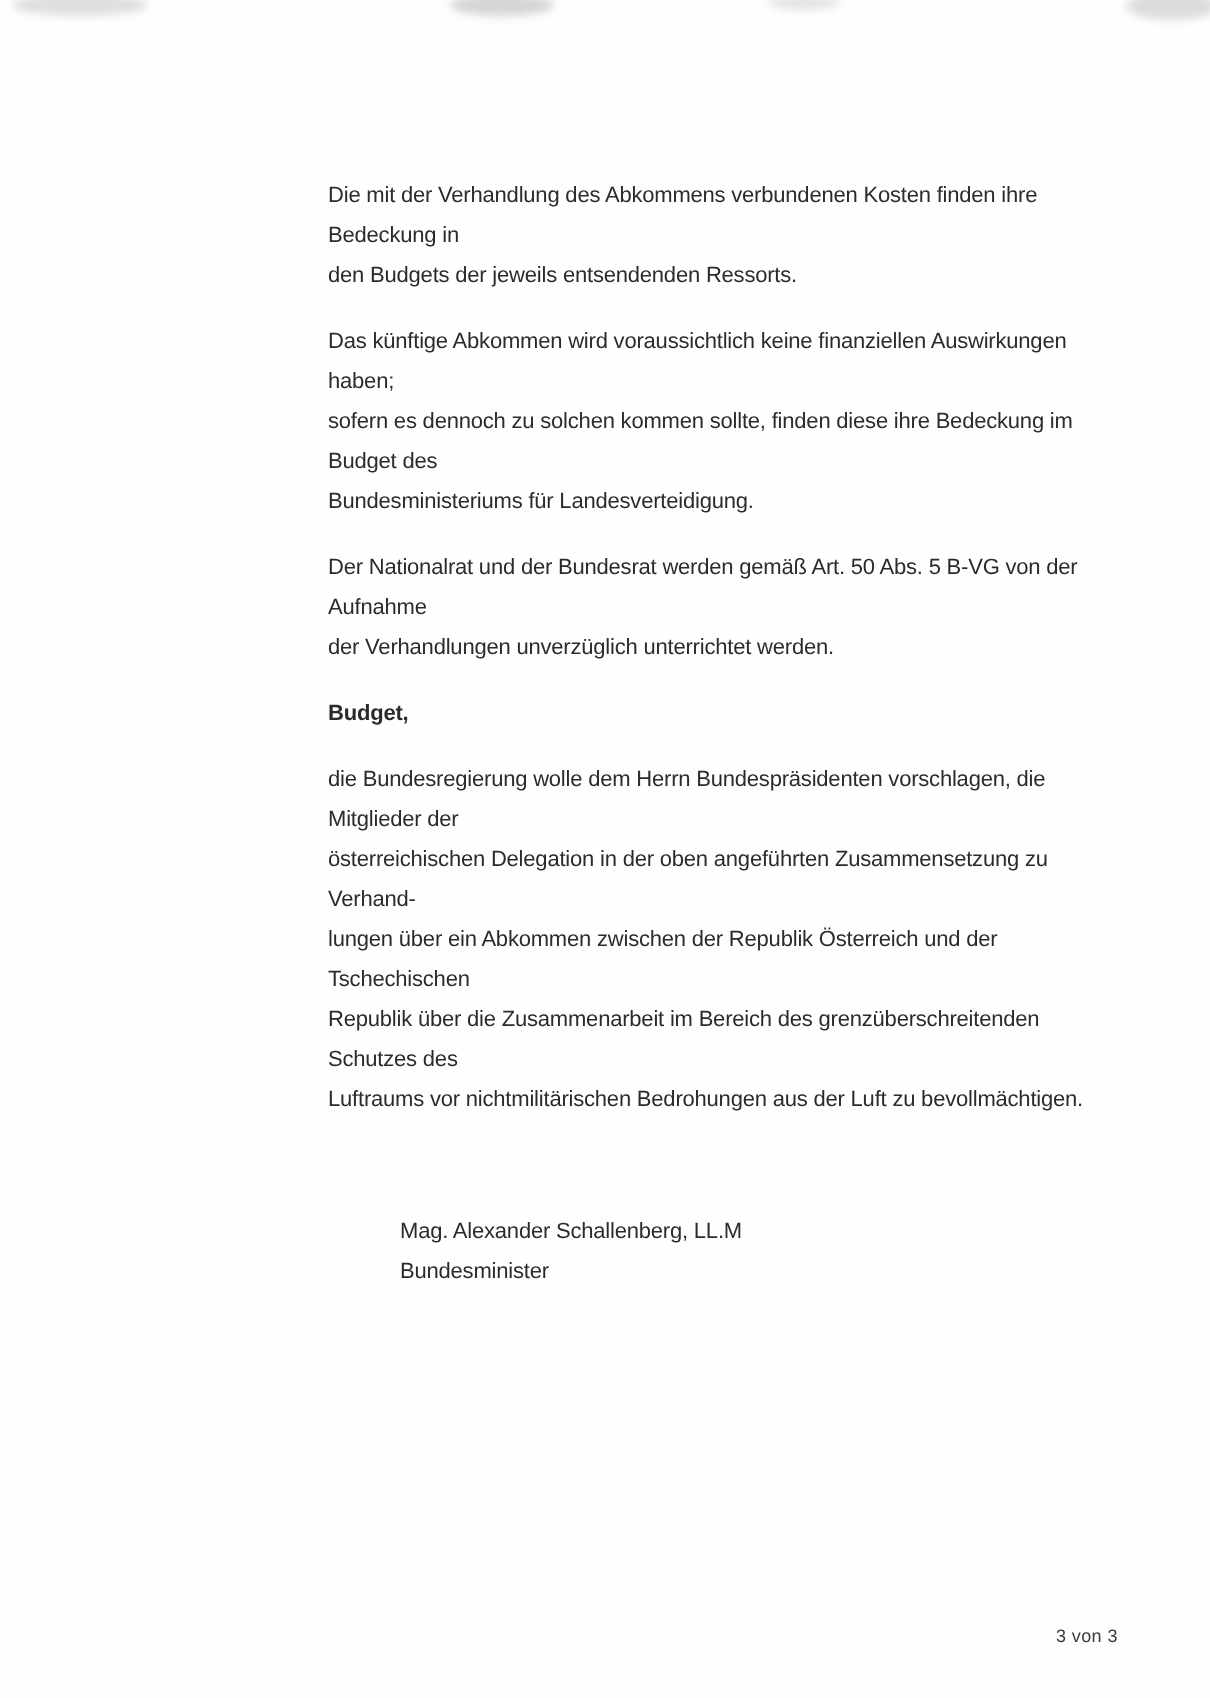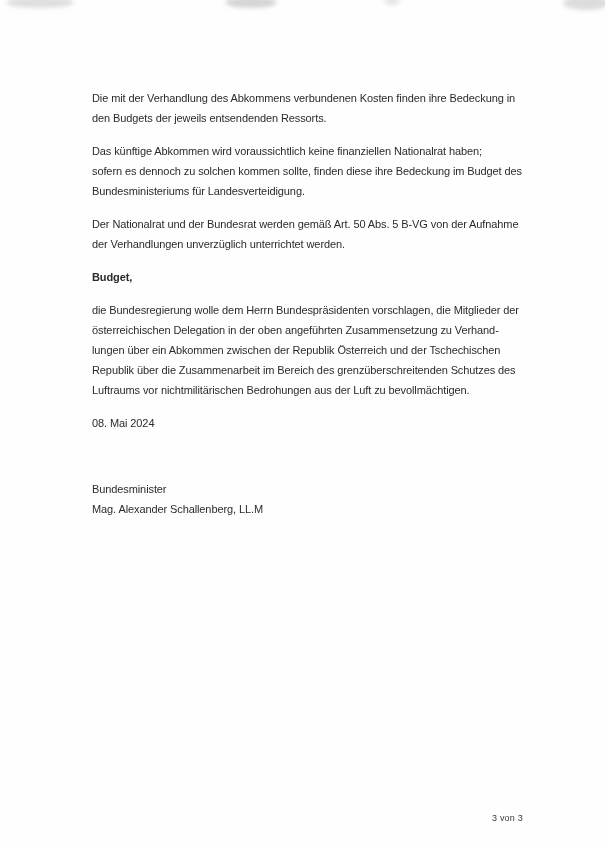--- a/index.html
+++ b/index.html
@@ -1,15 +1,15 @@
 <!DOCTYPE html>
 <html><head>
 <meta charset="utf-8">
 <style>
-  * { box-sizing: border-box; }
+  * { box-sizing: border-box; padding-left: 36px; }
   html, body { margin: 0; padding: 0; }
   body {
     width: 605px;
     height: 849px;
     background: #fefefe;
     font-family: "Liberation Sans", sans-serif;
     position: relative;
     overflow: hidden;
   }
   .page {
@@ -75,41 +75,40 @@
   <span class="smudge smudge-tl"></span>
   <span class="smudge smudge-tc"></span>
   <span class="smudge smudge-tc2"></span>
   <span class="smudge smudge-tr"></span>
 
   <main class="letter">
 
     <p>Die mit der Verhandlung des Abkommens verbundenen Kosten finden ihre Bedeckung in
 den Budgets der jeweils entsendenden Ressorts.</p>
 
-    <p>Das künftige Abkommen wird voraussichtlich keine finanziellen Nationalrat haben;
+    <p>Das künftige Abkommen wird voraussichtlich keine finanziellen Auswirkungen haben;
 sofern es dennoch zu solchen kommen sollte, finden diese ihre Bedeckung im Budget des
 Bundesministeriums für Landesverteidigung.</p>
 
 
     <p>Der Nationalrat und der Bundesrat werden gemäß Art. 50 Abs. 5 B-VG von der Aufnahme
 der Verhandlungen unverzüglich unterrichtet werden.</p>
 
 
     <p class="antrag">Budget,</p>
 
     <p>die Bundesregierung wolle dem Herrn Bundespräsidenten vorschlagen, die Mitglieder der
 österreichischen Delegation in der oben angeführten Zusammensetzung zu Verhand-
 lungen über ein Abkommen zwischen der Republik Österreich und der Tschechischen
 Republik über die Zusammenarbeit im Bereich des grenzüberschreitenden Schutzes des
 Luftraums vor nichtmilitärischen Bedrohungen aus der Luft zu bevollmächtigen.</p>
 
-    <p class="date-line">08. Mai 2024</p>
 
     <div class="signature-block">
+      <div>Mag. Alexander Schallenberg, LL.M</div>
       <div>Bundesminister</div>
-      <div>Mag. Alexander Schallenberg, LL.M</div>
     </div>
 
   </main>
 
   <div class="page-number">3 von 3</div>
 
 </div>
 
 </body></html>

